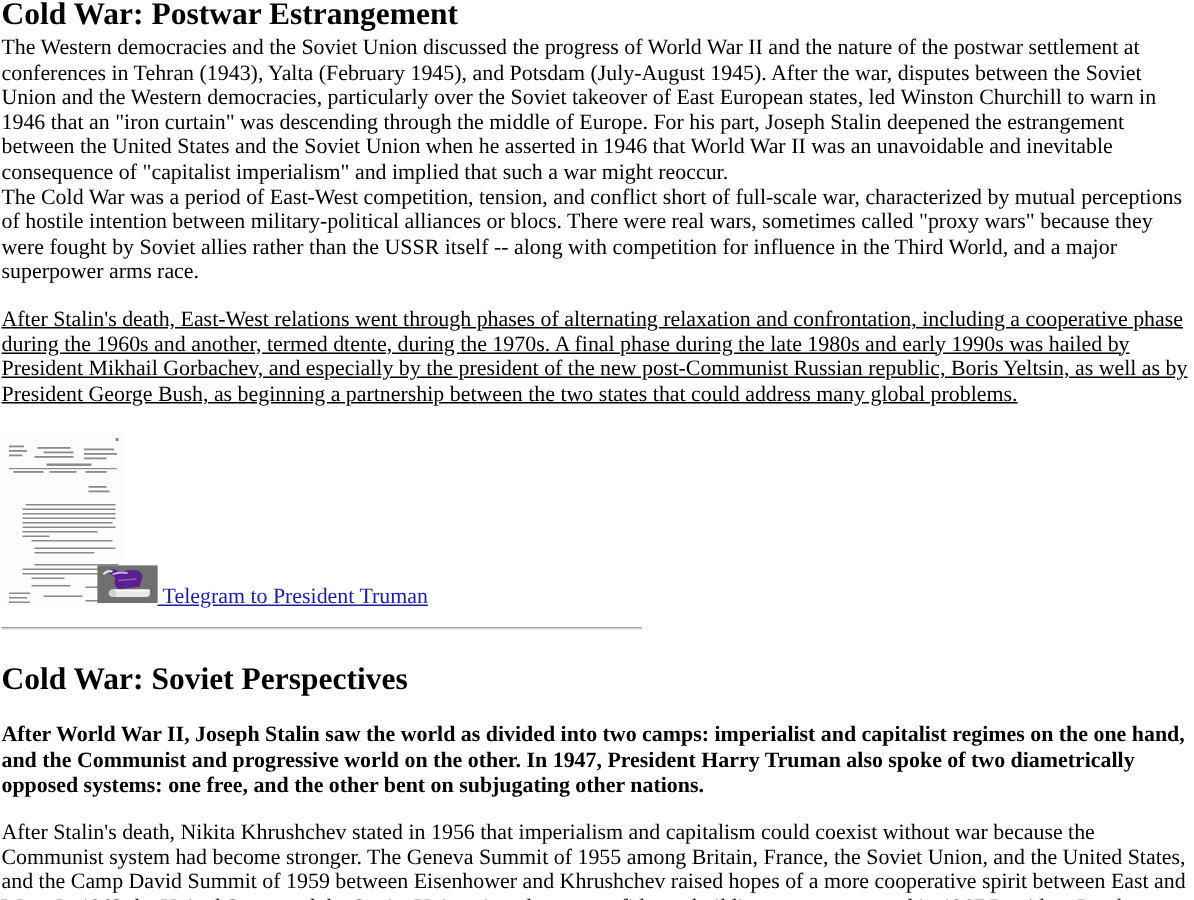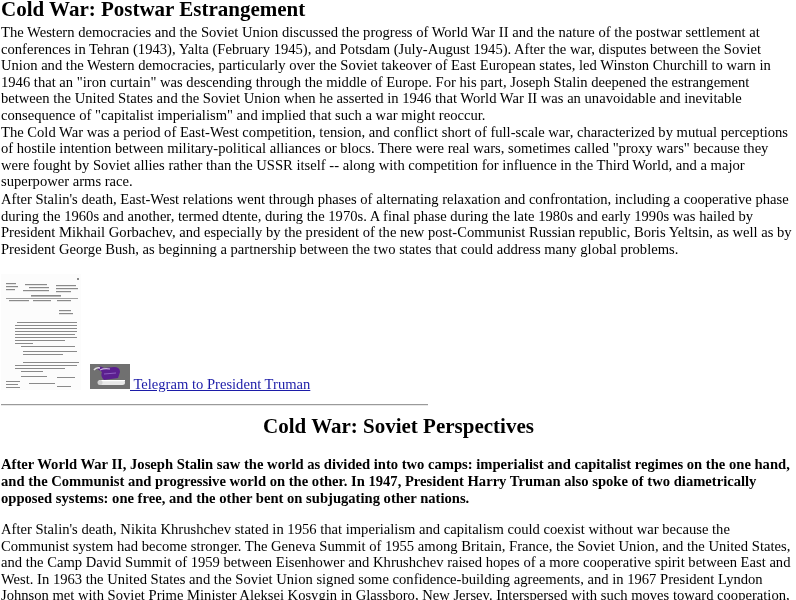--- a/index.html
+++ b/index.html
@@ -29,38 +29,38 @@
       font-weight: bold;
       margin: 0;
       line-height: 24px;
     }
     p {
       margin: 0;
     }
     #h-1 { margin-top: 6px; }
     #p-1 { margin-top: 3px; }
     #p-2 { }
-    #p-3 { margin-top: 1px; }
+    #p-3 { margin-top: 15px; text-decoration: underline; }
     .figure-row {
       margin-top: 17px;
       height: 116px;
       position: relative;
     }
     .doc-thumb {
       position: absolute;
       left: 0;
       top: 0;
       width: 80px;
       height: 116px;
       background: #fbfbfb;
     }
     .doc-thumb svg { display: block; }
     .link-wrap {
       position: absolute;
-      left: 89px;
+      left: 64px;
       bottom: -2px;
       white-space: nowrap;
     }
     .scroll-icon {
       display: inline-block;
       width: 40px;
       height: 25px;
       vertical-align: baseline;
       background: #6f6f6f;
       position: relative;
@@ -73,21 +73,21 @@
     }
     hr {
       width: 427px;
       margin: 14px 0 0 0;
       border: none;
       border-top: 1px solid #9a9a9a;
       border-bottom: 1px solid #e8e8e8;
       height: 0;
       text-align: left;
     }
-    #h-2 { margin-top: 8px; text-align: center; }
+    #h-2 { margin-top: 20px; }
     #p-4 { margin-top: 18px; font-weight: bold; }
     #p-5 { margin-top: 15px; }
   </style>
 </head>
 <body>
 
 <div class="page">
 
   <h2 id="h-1">Cold War: Postwar Estrangement</h2>
 

